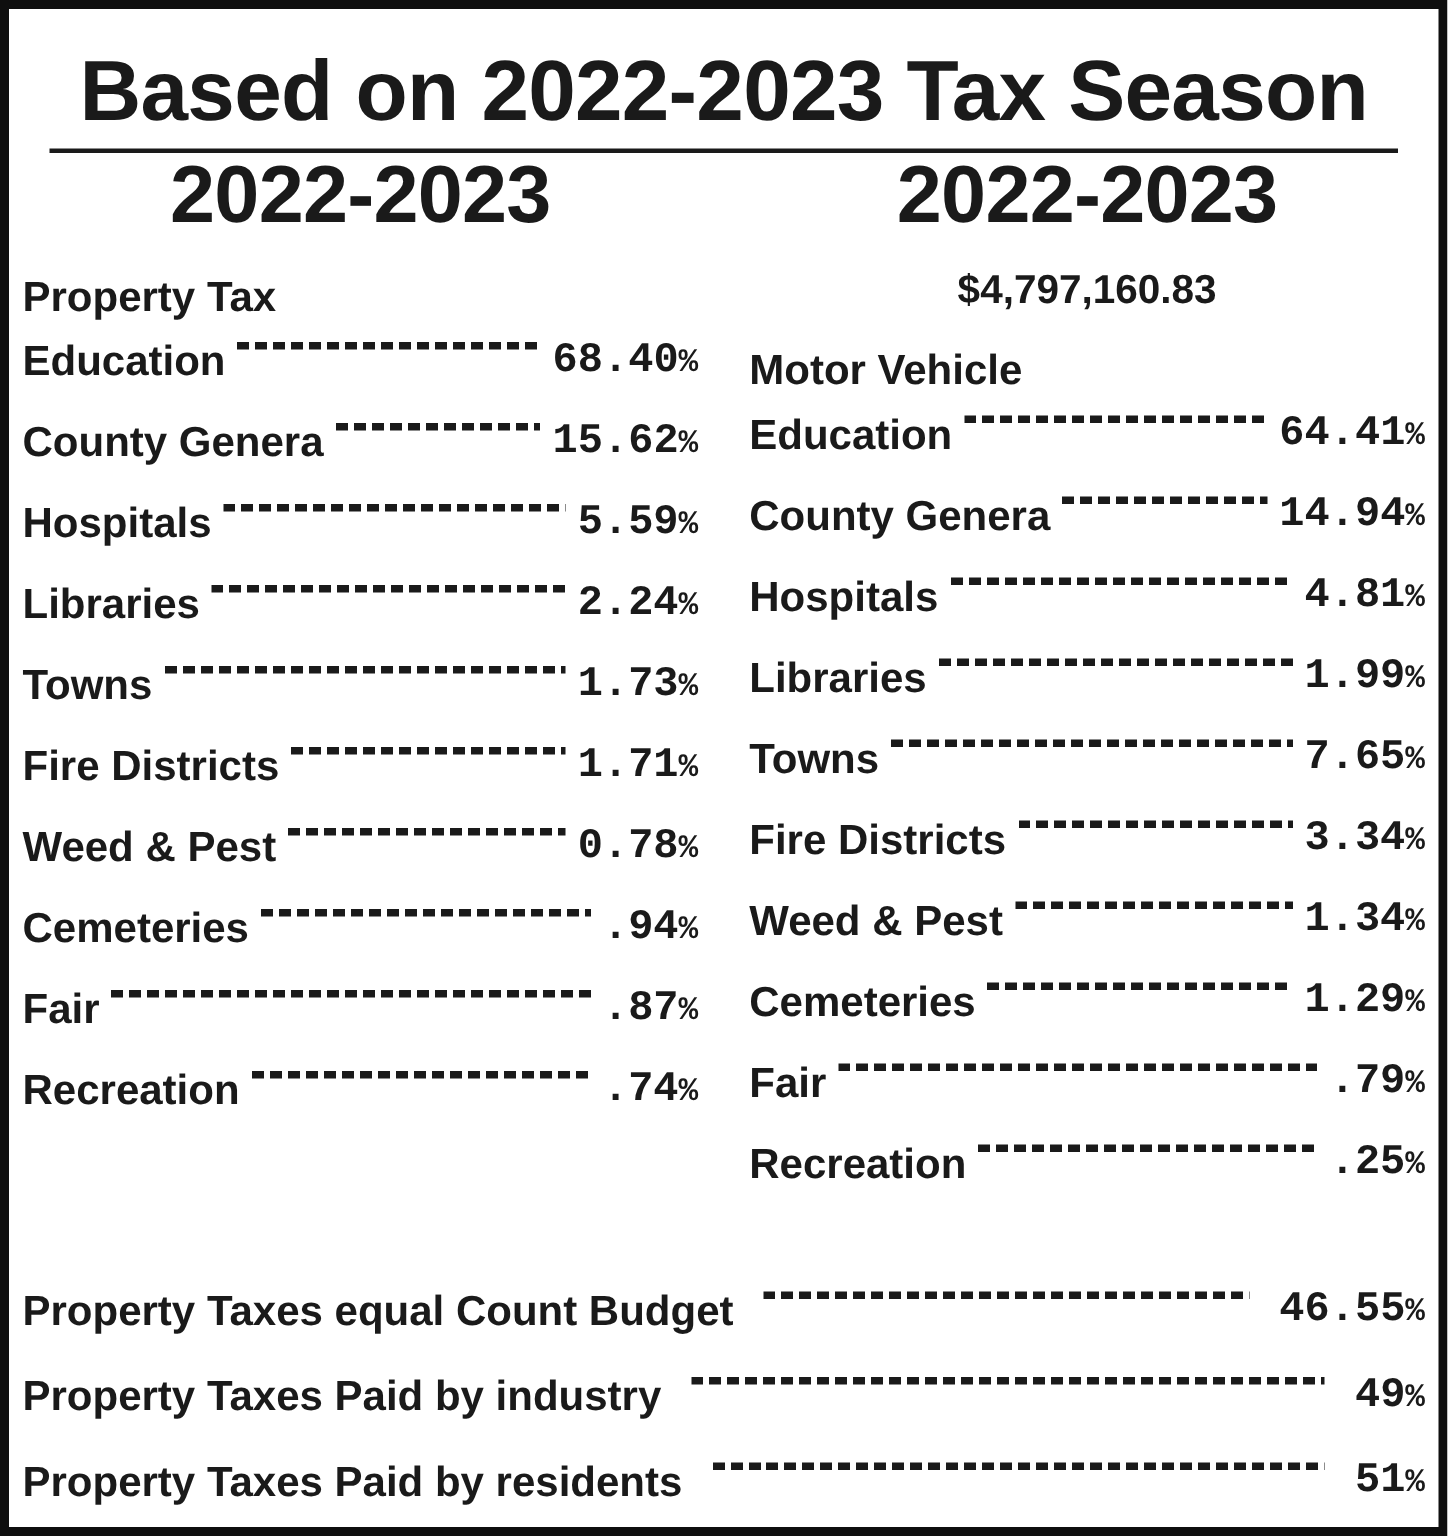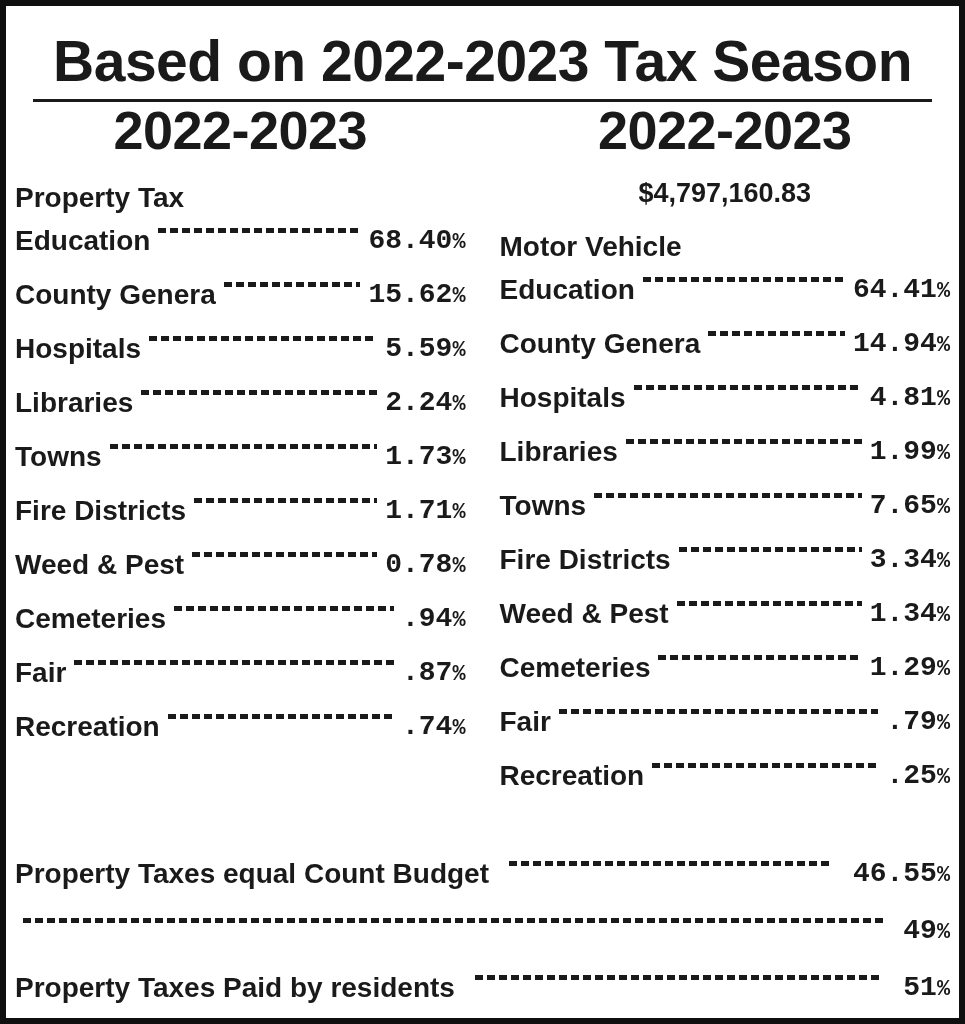--- a/index.html
+++ b/index.html
@@ -233,20 +233,21 @@
 
   <ul class="summary">
 
       <li class="row">
         <span class="label">Property Taxes equal Count Budget</span>
         <span class="leader"></span>
         <span class="value"><span>46.55</span><span class="pct">%</span></span>
       </li>
 
       <li class="row">
+        <span class="label">Property Taxes Paid by industry</span>
         <span class="leader"></span>
         <span class="value"><span>49</span><span class="pct">%</span></span>
       </li>
 
       <li class="row">
         <span class="label">Property Taxes Paid by residents</span>
         <span class="leader"></span>
         <span class="value"><span>51</span><span class="pct">%</span></span>
       </li>
     </ul>

